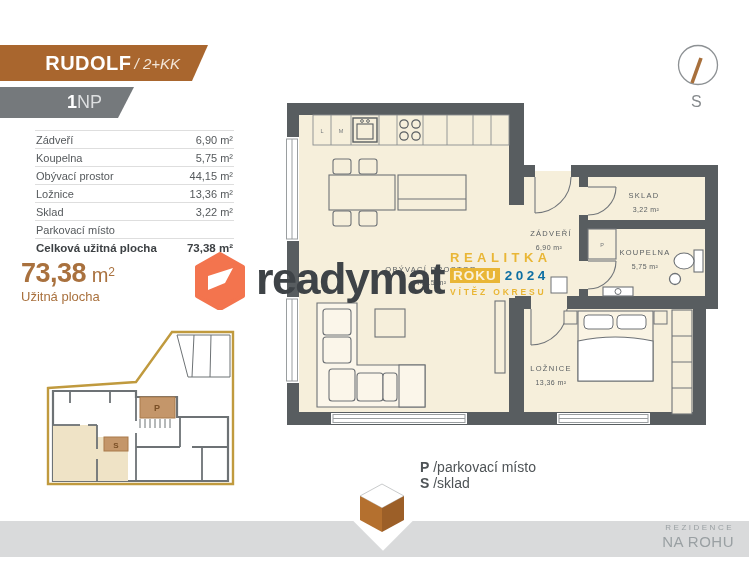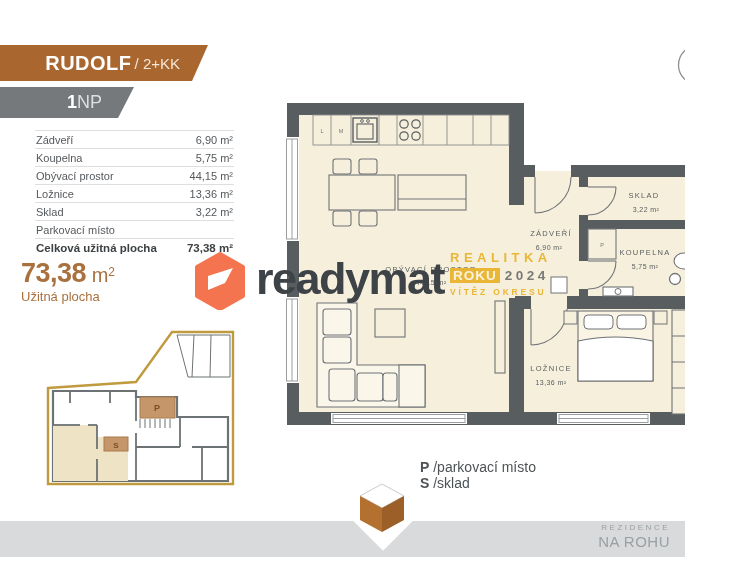--- a/index.html
+++ b/index.html
@@ -1,23 +1,23 @@
 <!DOCTYPE html>
 <html><head>
 <meta charset="utf-8">
 <style>
   html,body{margin:0;padding:0;background:#fff;}
-  .page{position:relative;width:685px;height:562px;background:#ffffff;overflow:hidden;
+  .page{position:relative;width:749px;height:562px;background:#ffffff;overflow:hidden;
         font-family:"Liberation Sans",sans-serif;color:#54585b;}
   
   .banner{position:absolute;left:0;display:flex;align-items:center;justify-content:flex-end;
           clip-path:polygon(0 0,100% 0,calc(100% - 16px) 100%,0 100%);}
   .banner-title{top:45px;width:208px;height:36px;background:#a9662e;padding-right:0;}
   .banner-title .b1{font-weight:bold;font-size:20px;color:#ffffff;letter-spacing:.5px;}
-  .banner-title .b2{font-size:15px;color:#f3e6d8;margin-left:3px;margin-right:28px;}
+  .banner-title .b2{font-size:15px;color:#f3e6d8;margin-left:3px;margin-right:28px;font-style:italic;}
   .banner-floor{top:87px;width:134px;height:31px;background:#75797c;}
   .banner-floor .b1{font-weight:bold;font-size:18px;color:#ffffff;}
   .banner-floor .b2{font-size:18px;color:#dddfe0;margin-right:32px;}
   
   .room-table{position:absolute;left:35px;top:130px;width:199px;border-top:1px solid #dedede;}
   .room-row{display:flex;justify-content:space-between;align-items:baseline;
             font-size:11px;padding:2.5px 1px 2.5px 1px;border-bottom:1px solid #dedede;color:#55595c;}
   .room-row.total{font-weight:bold;color:#3d4144;font-size:11.5px;border-bottom:none;}
   
   .big-area{position:absolute;left:21px;top:260px;color:#a9713e;line-height:1;}
@@ -26,21 +26,21 @@
   .big-area sup{font-size:12px;}
   .big-area .cap{font-size:13px;margin-top:3px;}
   
   .brand{position:absolute;left:193px;top:252px;display:flex;align-items:center;z-index:30;}
   .brand-name{font-size:45px;font-weight:bold;color:#3e4347;letter-spacing:-1.5px;margin-left:9px;margin-top:-4px;}
   
   .award{position:absolute;left:450px;top:250px;z-index:29;opacity:.95;}
   .award .l1{color:#e9b42e;font-weight:bold;font-size:13px;letter-spacing:4.5px;}
   .award .l2{display:flex;align-items:center;margin-top:3px;}
   .award .box{background:#e9b42e;color:#fbf3dd;font-weight:bold;font-size:13.5px;padding:0 3px;letter-spacing:1px;}
-  .award .year{color:#737373;font-weight:bold;font-size:13.5px;letter-spacing:3.5px;margin-left:5px;}
+  .award .year{color:#0369a1;font-weight:bold;font-size:13.5px;letter-spacing:3.5px;margin-left:5px;}
   .award .l3{color:#e9b42e;font-weight:bold;font-size:8.5px;letter-spacing:2.8px;margin-top:4px;}
   
   .floorplan-svg{position:absolute;left:283px;top:93px;z-index:5;}
   .siteplan-svg{position:absolute;left:40px;top:325px;z-index:5;}
   .compass-svg{position:absolute;left:658px;top:25px;z-index:5;}
   .legend-icon-svg{position:absolute;left:352px;top:481px;z-index:22;}
   
   .legend-text{position:absolute;left:420px;top:459px;font-size:14px;color:#4e5356;line-height:16px;z-index:22;}
   .legend-text b{font-weight:bold;}
   

